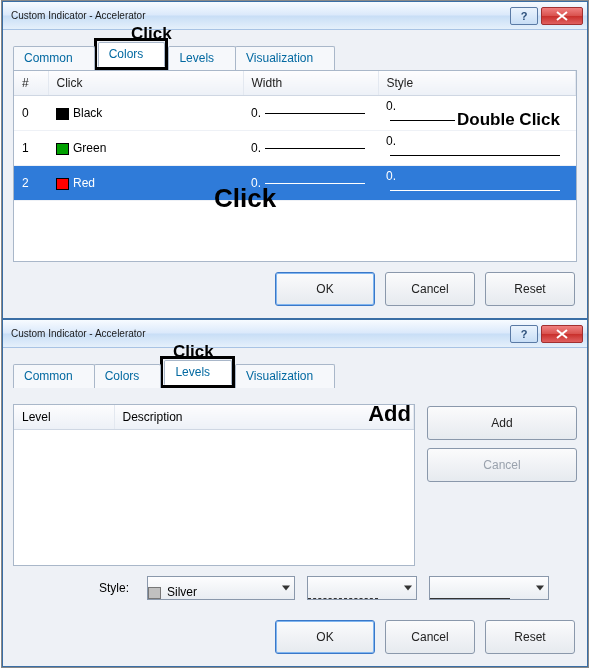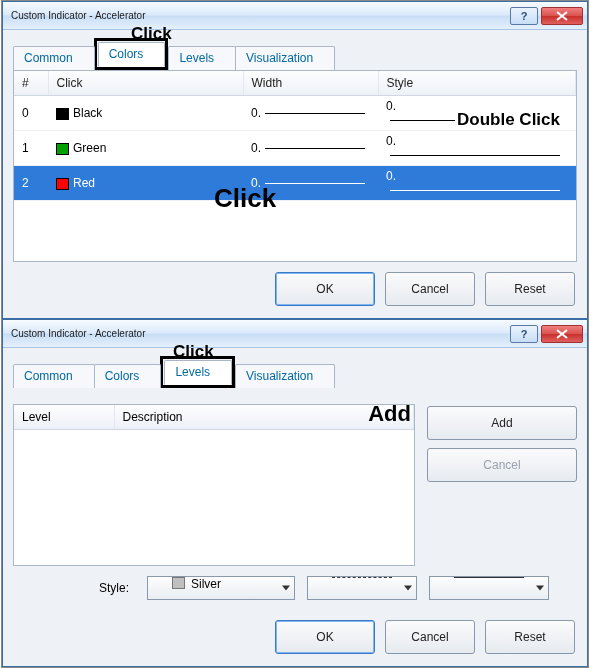--- a/index.html
+++ b/index.html
@@ -229,22 +229,22 @@
     align-items: center;
     gap: 12px;
     padding: 10px 2px;
   }
   .style-row .lbl { width: 120px; text-align: right; padding-right: 6px; }
   .combo {
     height: 24px;
     border: 1px solid #8a98ab;
     background: linear-gradient(#fdfdfe,#e9edf2);
     display: flex;
-    align-items: flex-start;
-    padding: 0 24px;
+    align-items: flex-end;
+    padding: 0 0;
     position: relative;
   }
   .combo .arrow {
     position: absolute;
     right: 4px; top: 50%;
     transform: translateY(-50%);
     width: 0; height: 0;
     border-left: 4px solid transparent;
     border-right: 4px solid transparent;
     border-top: 5px solid #333;

